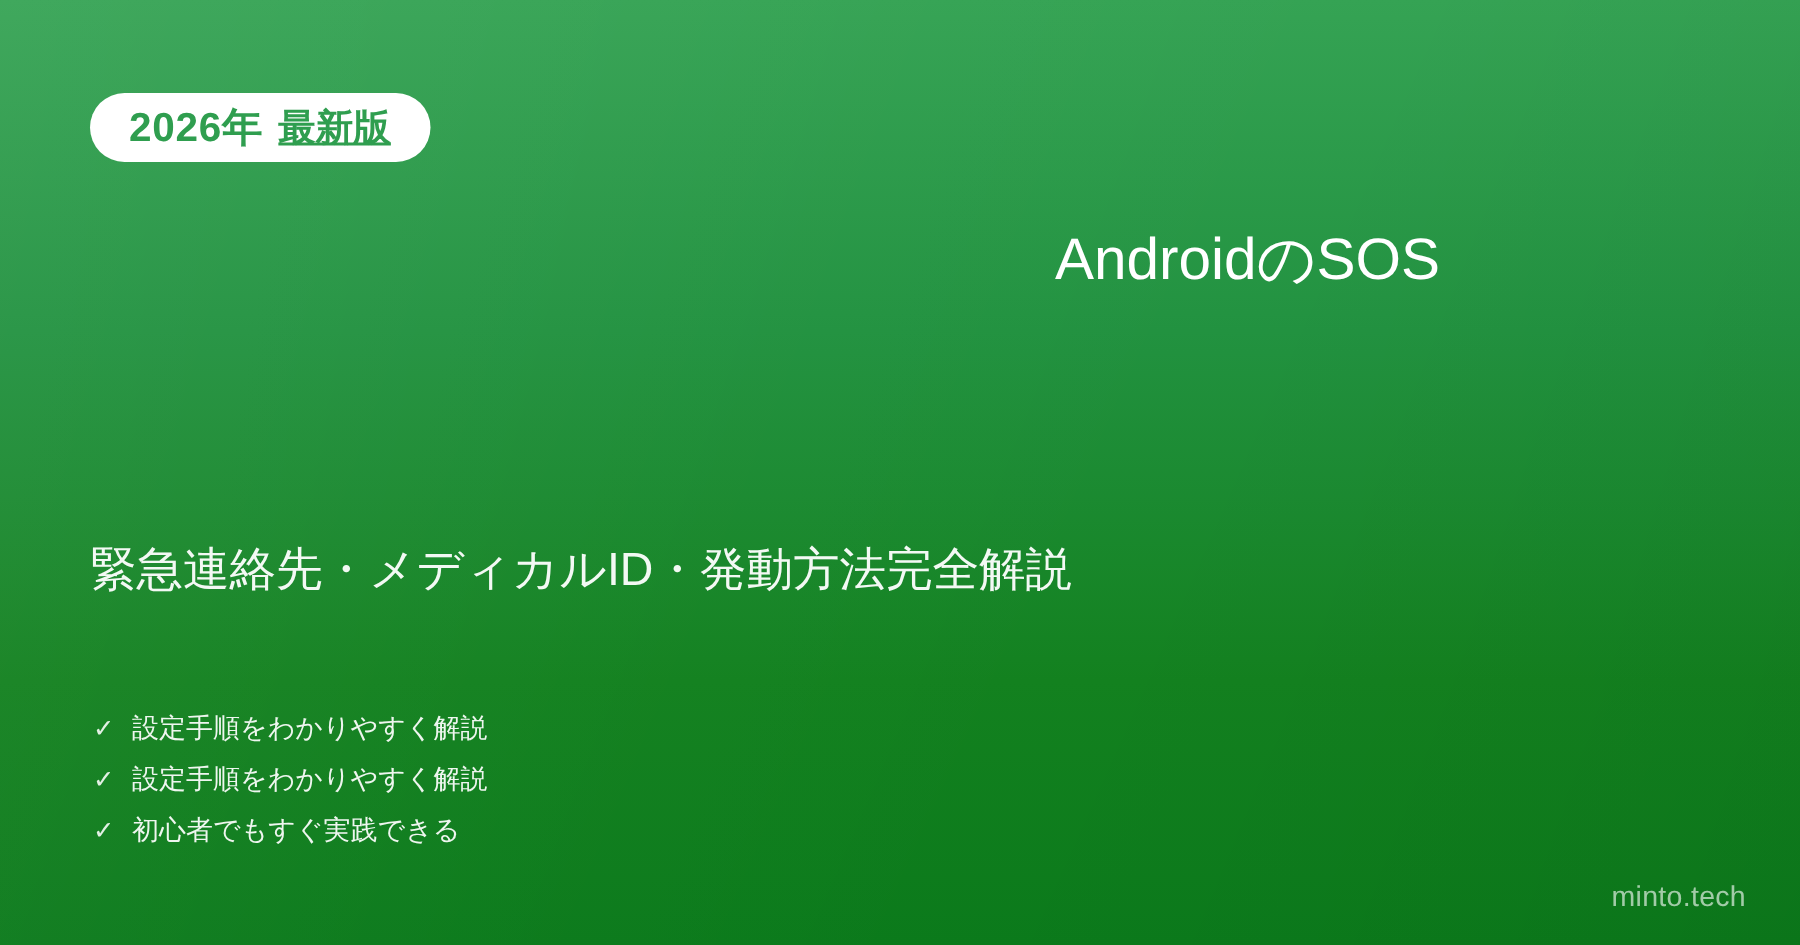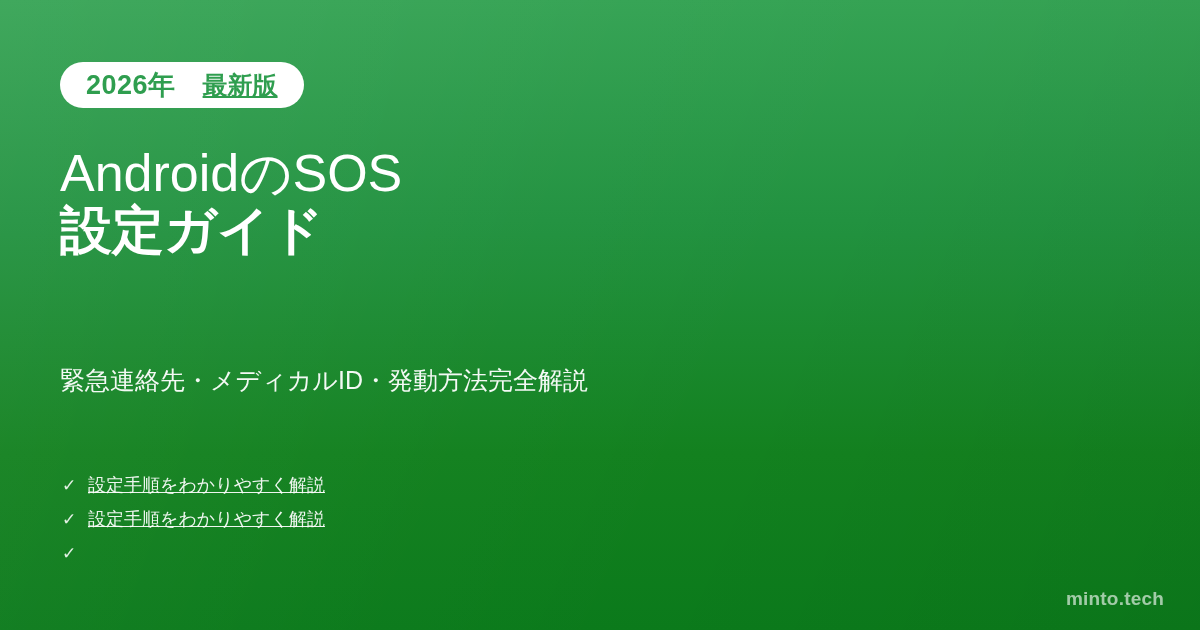--- a/index.html
+++ b/index.html
@@ -40,21 +40,21 @@
   }
 
   
   .badge {
     position: absolute;
     left: 0;
     top: 62px;
     height: 46px;
     display: inline-flex;
     align-items: center;
-    gap: 27px;
+    gap: 10px;
     padding: 0 26px;
     background: #ffffff;
     border-radius: 23px;
     white-space: nowrap;
   }
   .badge-year {
     color: #2f9e4f;
     font-size: 27px;
     font-weight: bold;
     letter-spacing: 0.5px;
@@ -70,39 +70,40 @@
 
   
   .title-block {
     position: absolute;
     left: 0;
     top: 145px;
     width: 900px;
   }
   .title-line {
     color: #ffffff;
-    font-size: 52px;
+    font-size: 39px;
     line-height: 57px;
     letter-spacing: 0px;
     white-space: nowrap;
+    text-align: right;
   }
   .title-line.latin {
     font-weight: 500;
   }
   .title-line.cjk {
     font-weight: bold;
   }
 
   
   .subtitle {
     position: absolute;
     left: 0;
     top: 363px;
     color: rgba(255,255,255,0.95);
-    font-size: 25px;
+    font-size: 31px;
     font-weight: 400;
     line-height: 34px;
     white-space: nowrap;
   }
 
   
   .features {
     position: absolute;
     left: 2px;
     top: 468px;
@@ -121,70 +122,69 @@
     color: rgba(255,255,255,0.88);
     font-size: 17px;
     font-weight: 400;
     line-height: 1;
   }
   .feature-text {
     color: rgba(255,255,255,0.93);
     font-size: 18px;
     font-weight: 400;
     line-height: 1;
-    text-decoration: underline;
   }
 
   
   .footer-brand {
     position: absolute;
     right: 36px;
     bottom: 22px;
     color: rgba(255,255,255,0.62);
     font-size: 19px;
-    font-weight: 700;
+    font-weight: 400;
     line-height: 1;
     letter-spacing: 0.2px;
   }
 </style>
 </head>
 <body>
 
 <div class="og-card">
 
   <div class="sheen"></div>
 
   <div class="content">
 
     <div class="badge">
       <span class="badge-year">2026年</span>
       <span class="badge-tag">最新版</span>
     </div>
 
     <div class="title-block">
       <div class="title-line latin">AndroidのSOS</div>
-      <div class="title-line cjk">設定ガイド</div>
     </div>
 
     <div class="subtitle">緊急連絡先・メディカルID・発動方法完全解説</div>
 
     <div class="features">
 
       <div class="feature-row">
         <span class="feature-check">✓</span>
         <span class="feature-text">設定手順をわかりやすく解説</span>
       </div>
 
       <div class="feature-row">
         <span class="feature-check">✓</span>
         <span class="feature-text">設定手順をわかりやすく解説</span>
       </div>
 
       <div class="feature-row">
         <span class="feature-check">✓</span>
+        <span class="feature-text">初心者でもすぐ実践できる</span>
       </div>
 
     </div>
 
   </div>
 
   <div class="footer-brand">minto.tech</div>
 
 </div>
 

